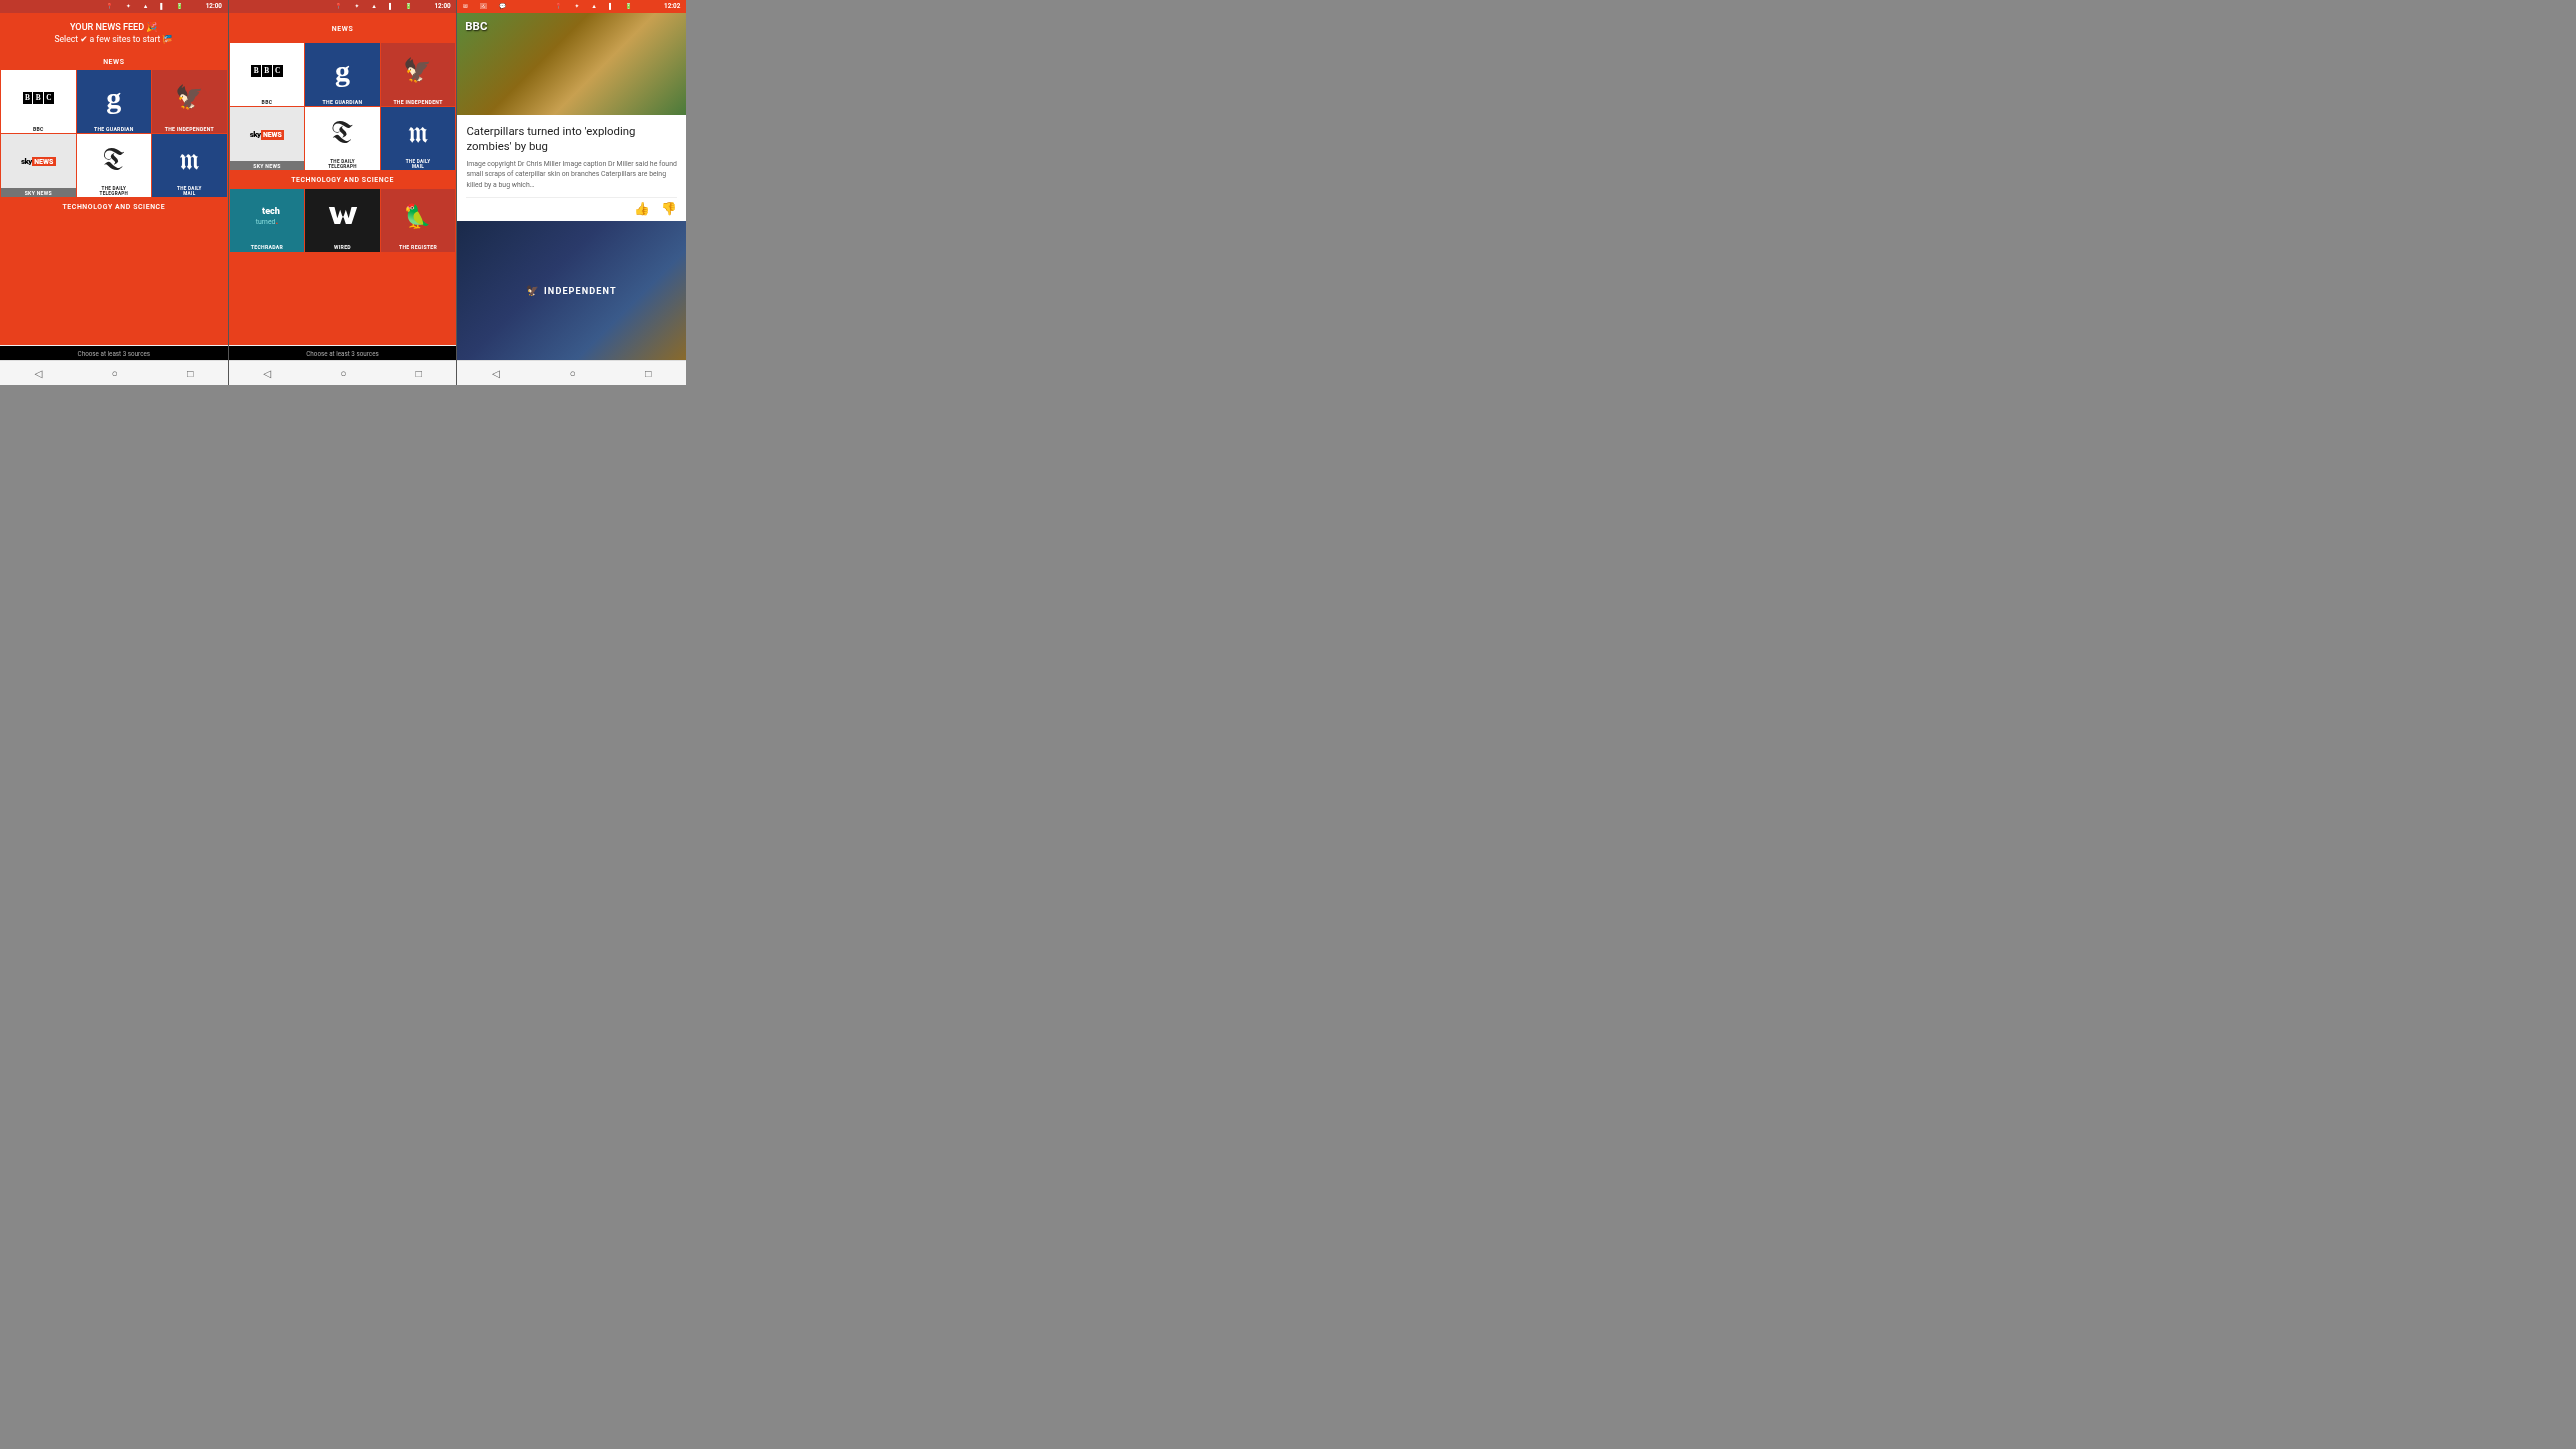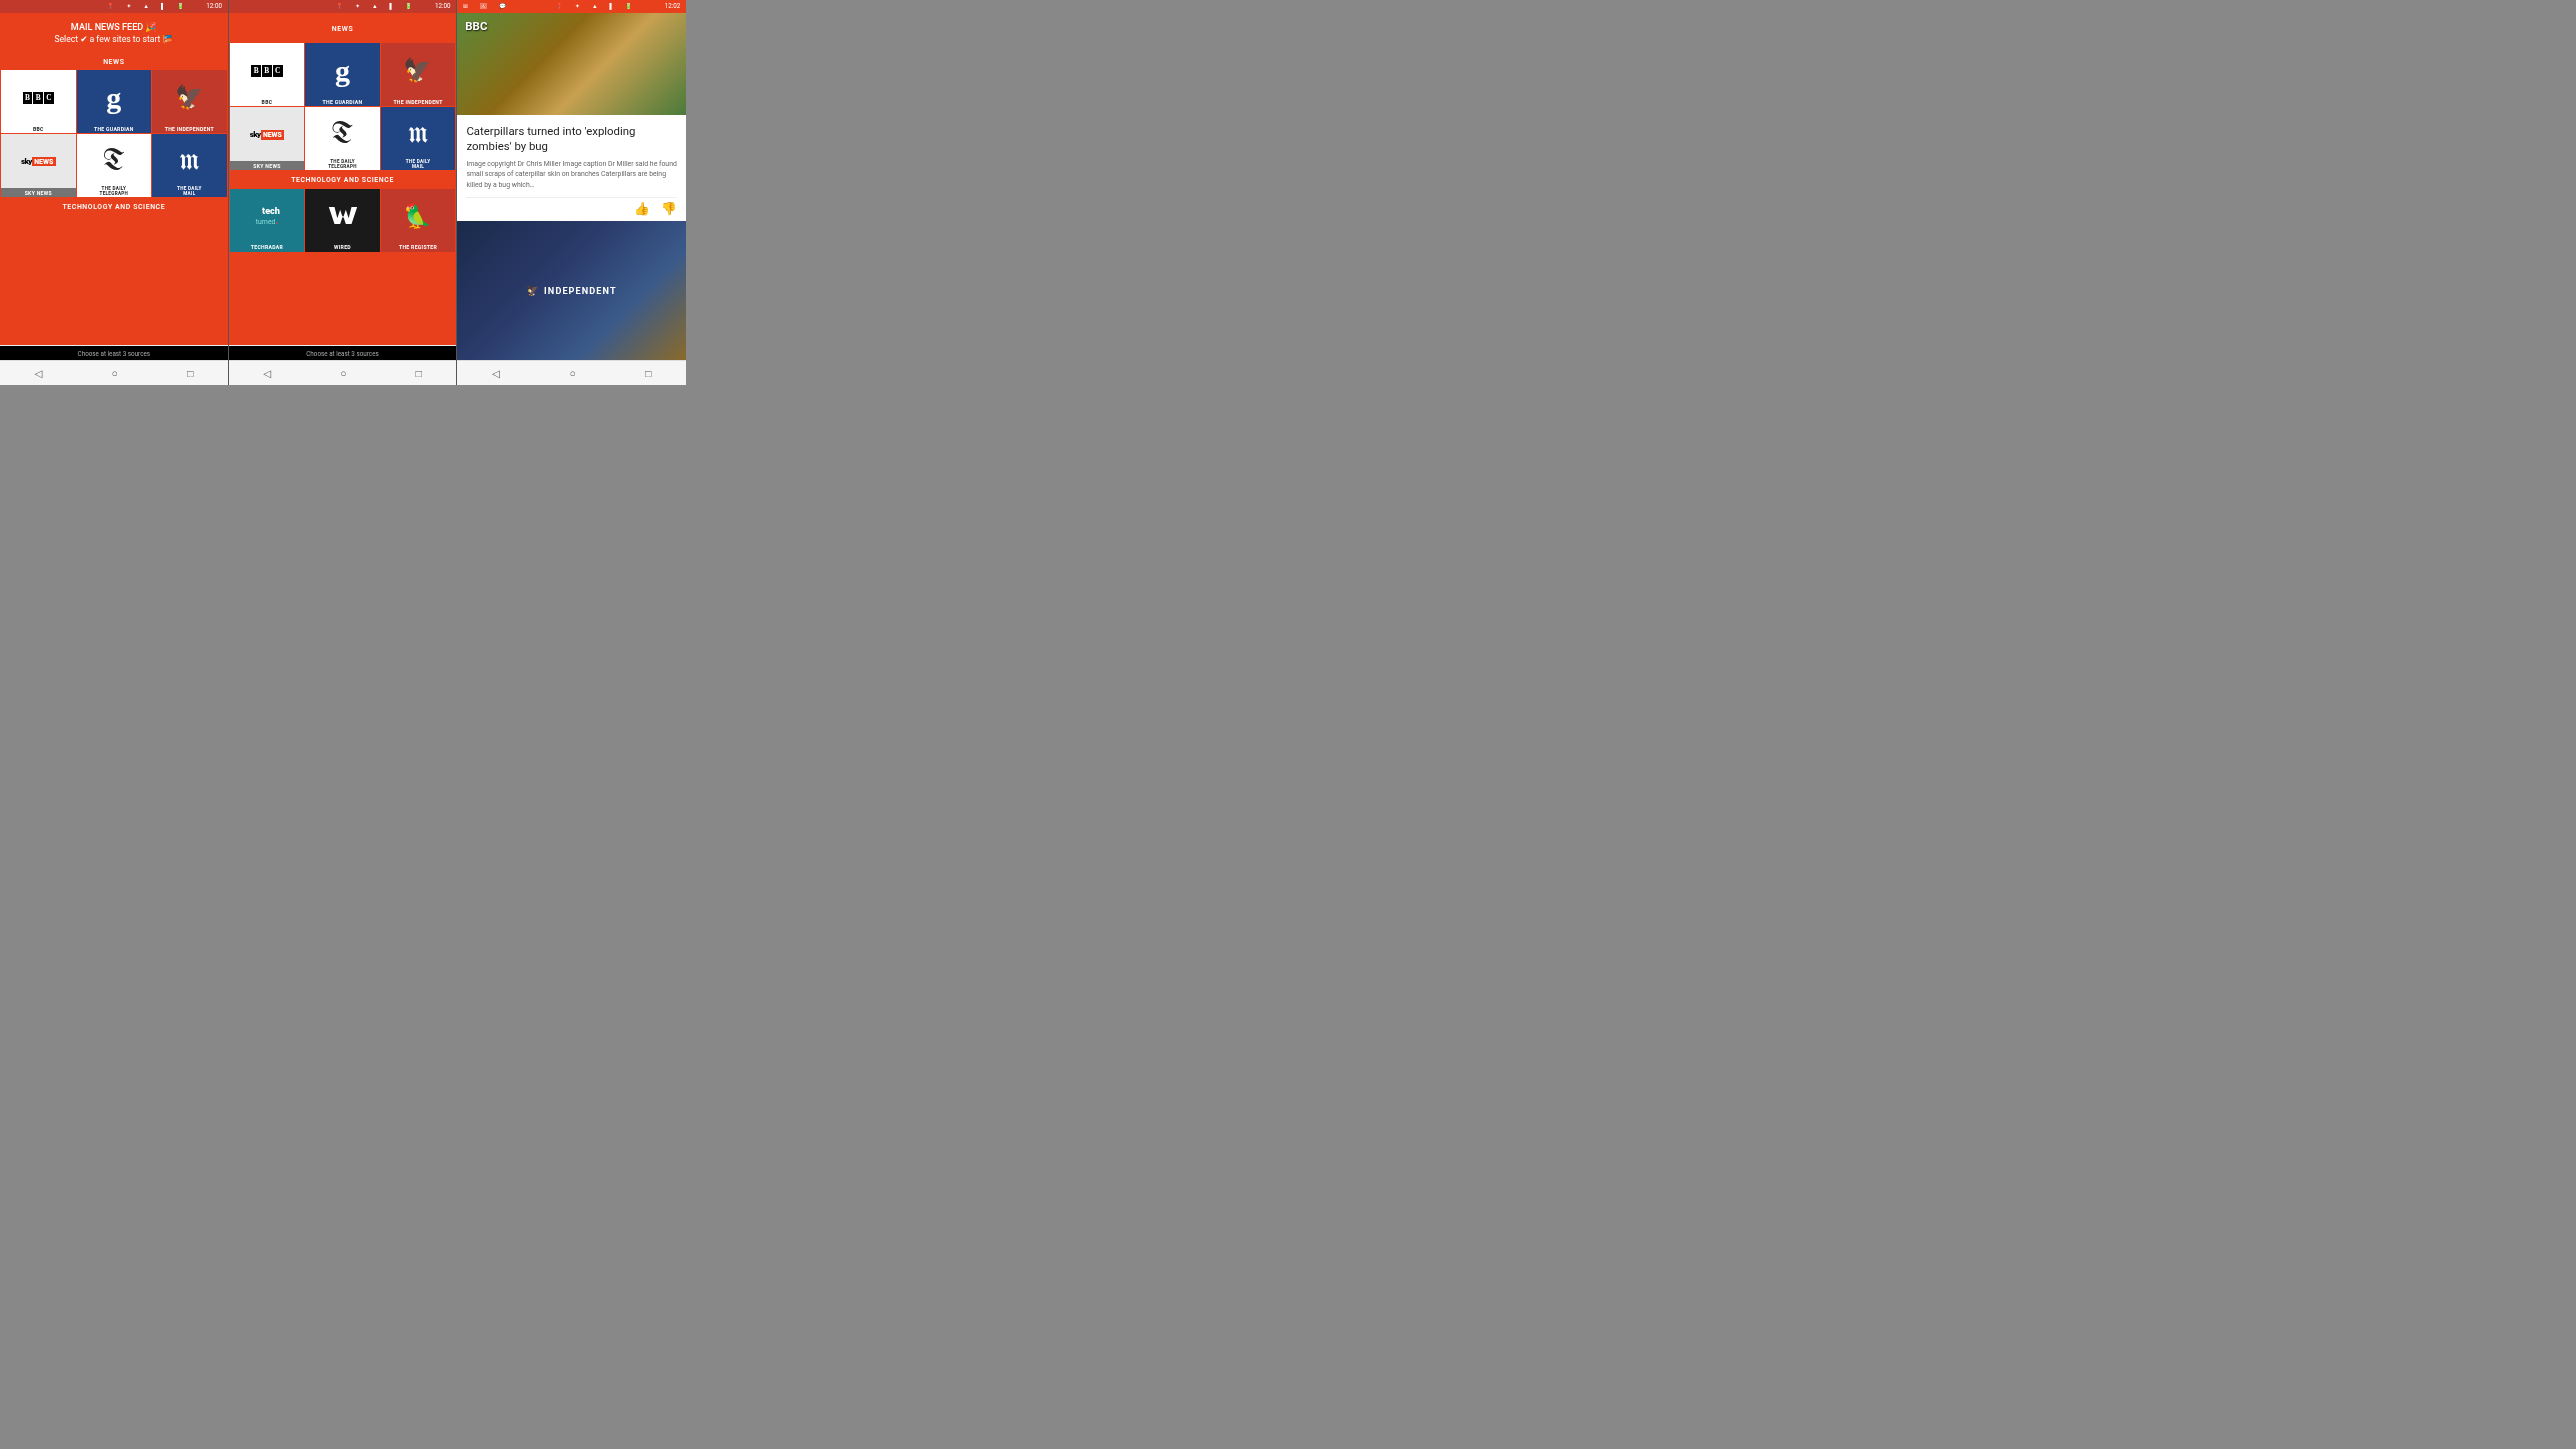--- a/index.html
+++ b/index.html
@@ -35,21 +35,21 @@
       gap: 2.3px;
     }
     .status-bar .icons {
       display: flex;
       align-items: center;
       gap: 12px;
     }
     .status-bar .time {
       color: #fff;
       font-size: 6.3px;
-      font-weight: normal;
+      font-weight: bold;
       margin-left: 20px;
     }
     .status-icon {
       color: #fff;
       font-size: 5.7px;
     }
 
     
     .panel1-header {
       background: #e8401c;
@@ -360,21 +360,21 @@
       <span class="status-icon">📍</span>
       <span class="status-icon">✦</span>
       <span class="status-icon">▲</span>
       <span class="status-icon">▌</span>
       <span class="status-icon">🔋</span>
     </div>
     <span class="time">12:00</span>
   </div>
 
   <div class="panel1-header">
-    <div class="news-feed-title">MAIL NEWS FEED 🎉</div>
+    <div class="news-feed-title">YOUR NEWS FEED 🎉</div>
     <div class="news-feed-sub">Select ✔ a few sites to start 🎏</div>
   </div>
 
   <div class="panel-content">
     <div class="section-label">NEWS</div>
 
     <div class="news-grid">
 
       <div class="news-tile tile-bbc">
         <div class="bbc-logo">

